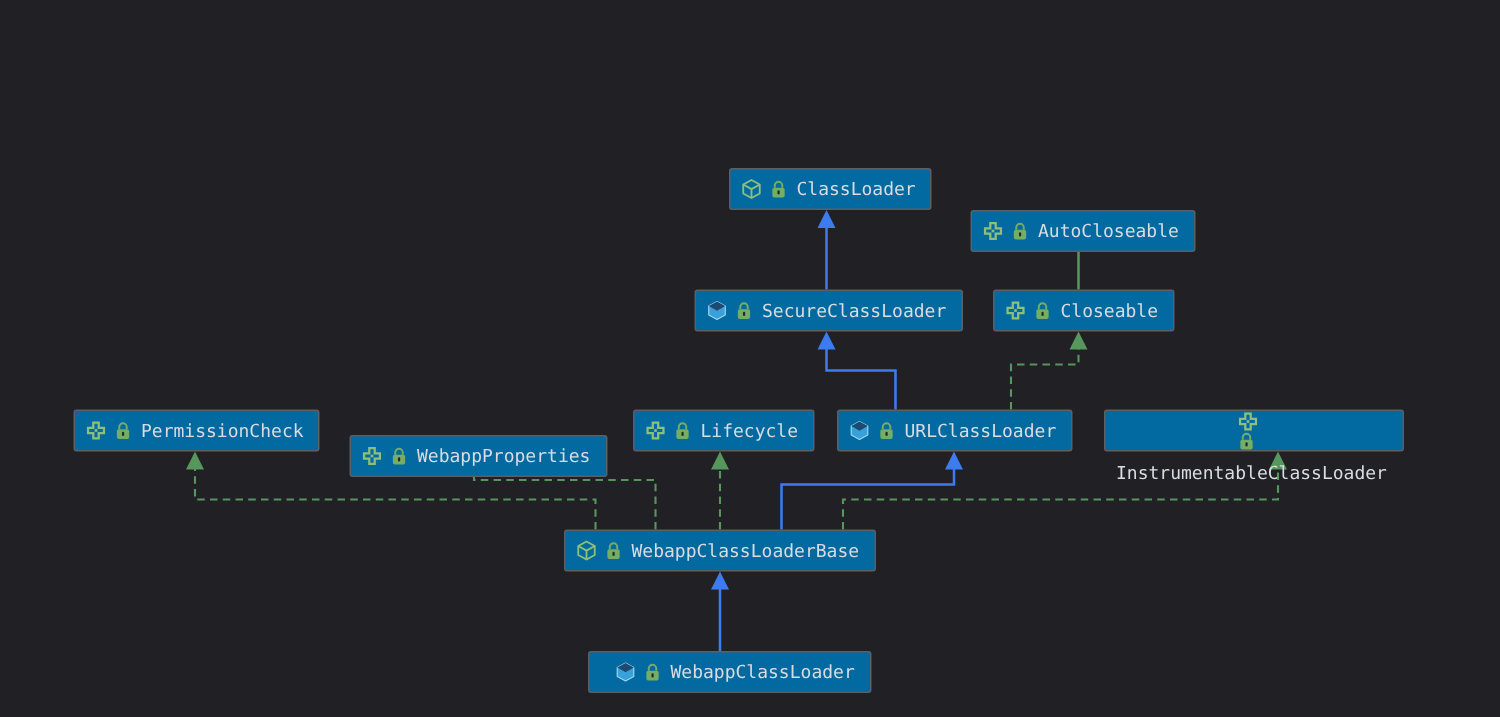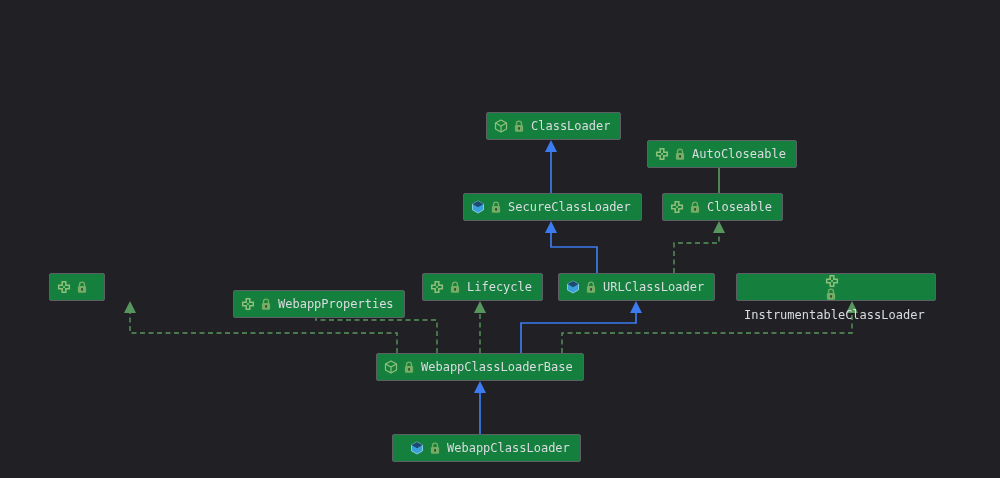--- a/index.html
+++ b/index.html
@@ -30,21 +30,21 @@
   .edge-implements .edge-line { stroke: #57965c; stroke-width: 1.4; stroke-dasharray: 5 3.5; }
   .edge-implements .edge-arrow { fill: #57965c; }
   .node {
     position: absolute;
     z-index: 1;
     height: 28px;
     box-sizing: border-box;
     display: inline-flex;
     align-items: center;
     padding: 0 10px 0 7px;
-    background: #15803d;
+    background: #0369a1;
     border: 1px solid #5c5f66;
     border-radius: 2px;
     color: #d9dce1;
     font-size: 12px;
     line-height: 28px;
     white-space: nowrap;
     cursor: default;
   }
   .node .kind-icon {
     display: inline-flex;
@@ -177,20 +177,21 @@
           <rect x="6.1" y="6.1" width="1.8" height="1.8" fill="#8fc07a"></rect>
         </svg>
       </span>
     <span class="lock">
         <svg width="12" height="13" viewBox="0 0 12 13">
           <path d="M3.5 5.2 V3.7 a2.5 2.5 0 0 1 5 0 V5.2" fill="none" stroke="#74ae64" stroke-width="1.3"></path>
           <rect x="1.9" y="5.1" width="8.2" height="6.6" rx="1.3" fill="#74ae64"></rect>
           <rect x="5.3" y="6.9" width="1.5" height="2.8" rx="0.75" fill="#26282b"></rect>
         </svg>
       </span>
+    <span class="label">PermissionCheck</span>
   </div>
     <div class="node" style="left: 233px; top: 290px;">
     <span class="kind-icon">
         <svg width="14" height="14" viewBox="0 0 14 14">
           <path d="M5.2 1.7 H8.8 V5.2 H12.3 V8.8 H8.8 V12.3 H5.2 V8.8 H1.7 V5.2 H5.2 Z" fill="none" stroke="#8fc07a" stroke-width="1.5"></path>
           <rect x="6.1" y="6.1" width="1.8" height="1.8" fill="#8fc07a"></rect>
         </svg>
       </span>
     <span class="lock">
         <svg width="12" height="13" viewBox="0 0 12 13">

